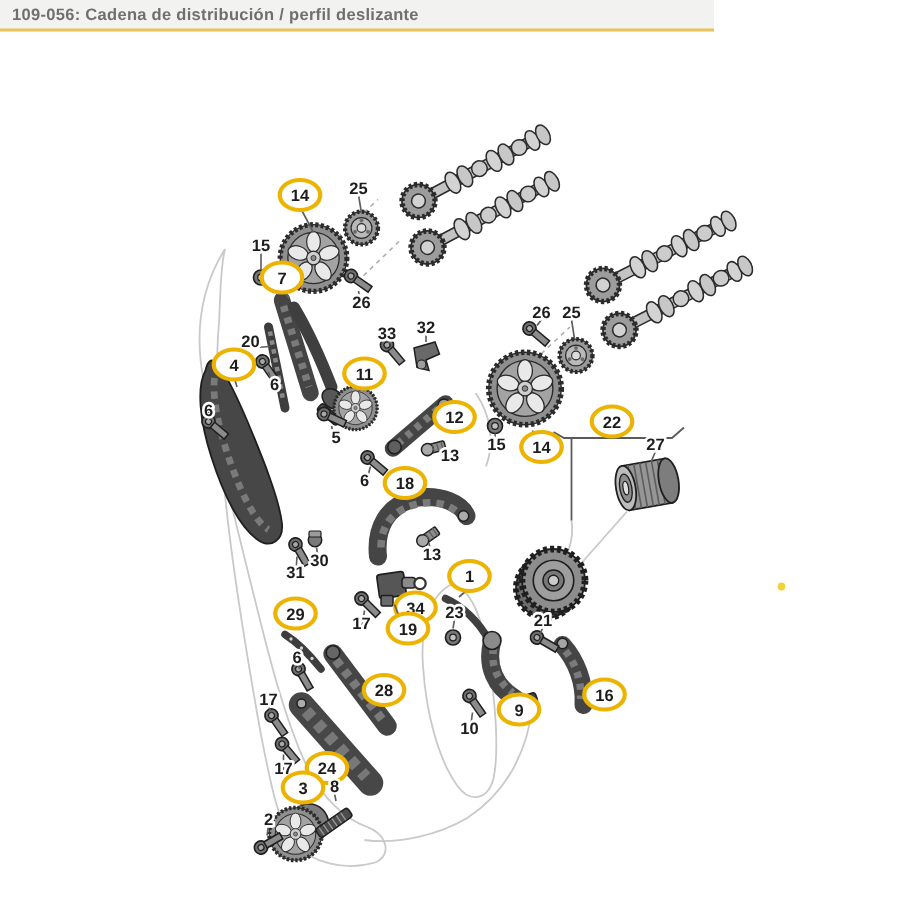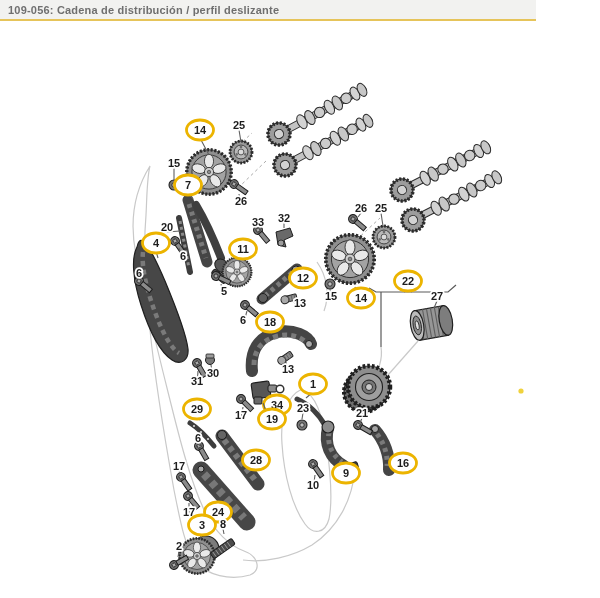--- a/index.html
+++ b/index.html
@@ -1,18 +1,18 @@
 <!DOCTYPE html>
 <html><head>
 <meta charset="utf-8">
 <style>
   html,body{margin:0;padding:0;background:#ffffff;}
   body{width:600px;height:598px;overflow:hidden;position:relative;
        font-family:"Liberation Sans",sans-serif;}
-  .header{position:absolute;top:0;left:0;width:536px;height:21px;
+  .header{position:absolute;top:0;left:0;width:476px;height:21px;
           background:#f2f2f0;border-bottom:2px solid #e6c45a;
           display:flex;align-items:center;box-sizing:border-box;
           padding-left:8px;z-index:5;}
   .header-title{font-size:11px;font-weight:700;color:#6f6f6f;letter-spacing:.2px;}
   svg{position:absolute;top:0;left:0;}
   .callout-text{font-family:"Liberation Sans",sans-serif;font-size:11px;font-weight:700;
                 fill:#1d1d1d;text-anchor:middle;}
   .halo{paint-order:stroke;stroke:#ffffff;stroke-width:3.5px;stroke-linejoin:round;}
   .sketch{fill:none;stroke:#c9c9c9;stroke-width:1.2;}
   .dash{fill:none;stroke:#ababab;stroke-width:1;stroke-dasharray:3 3;}

